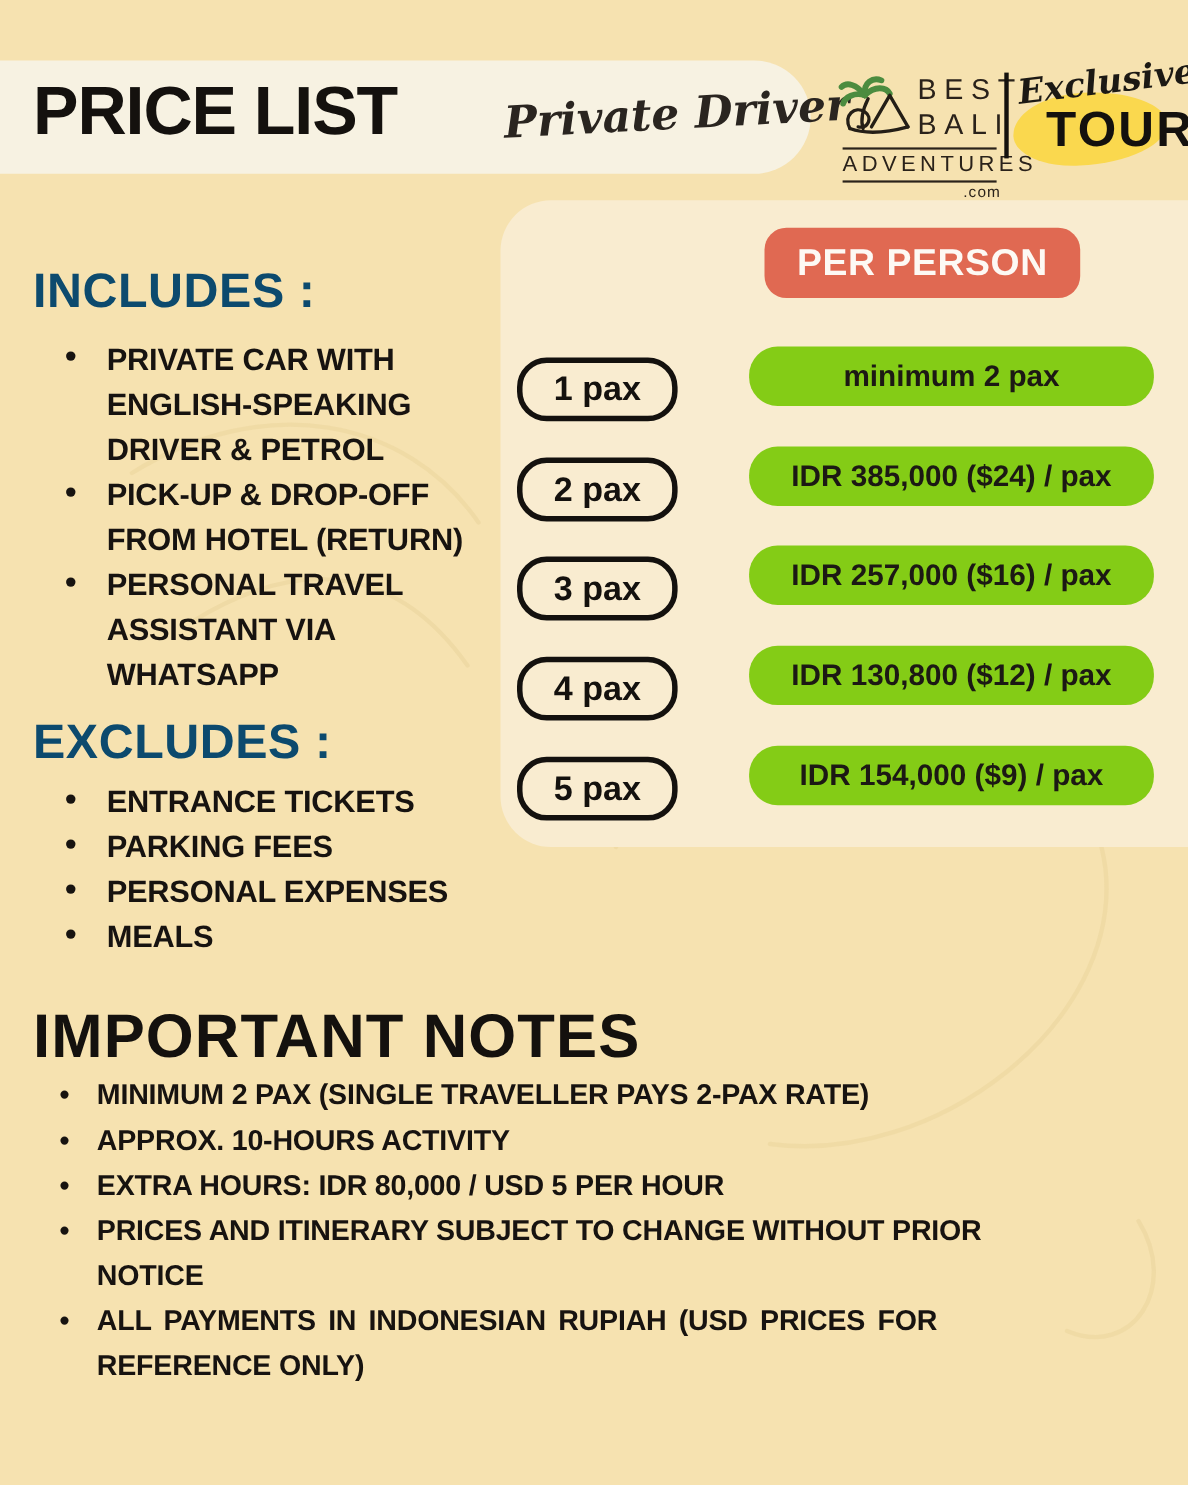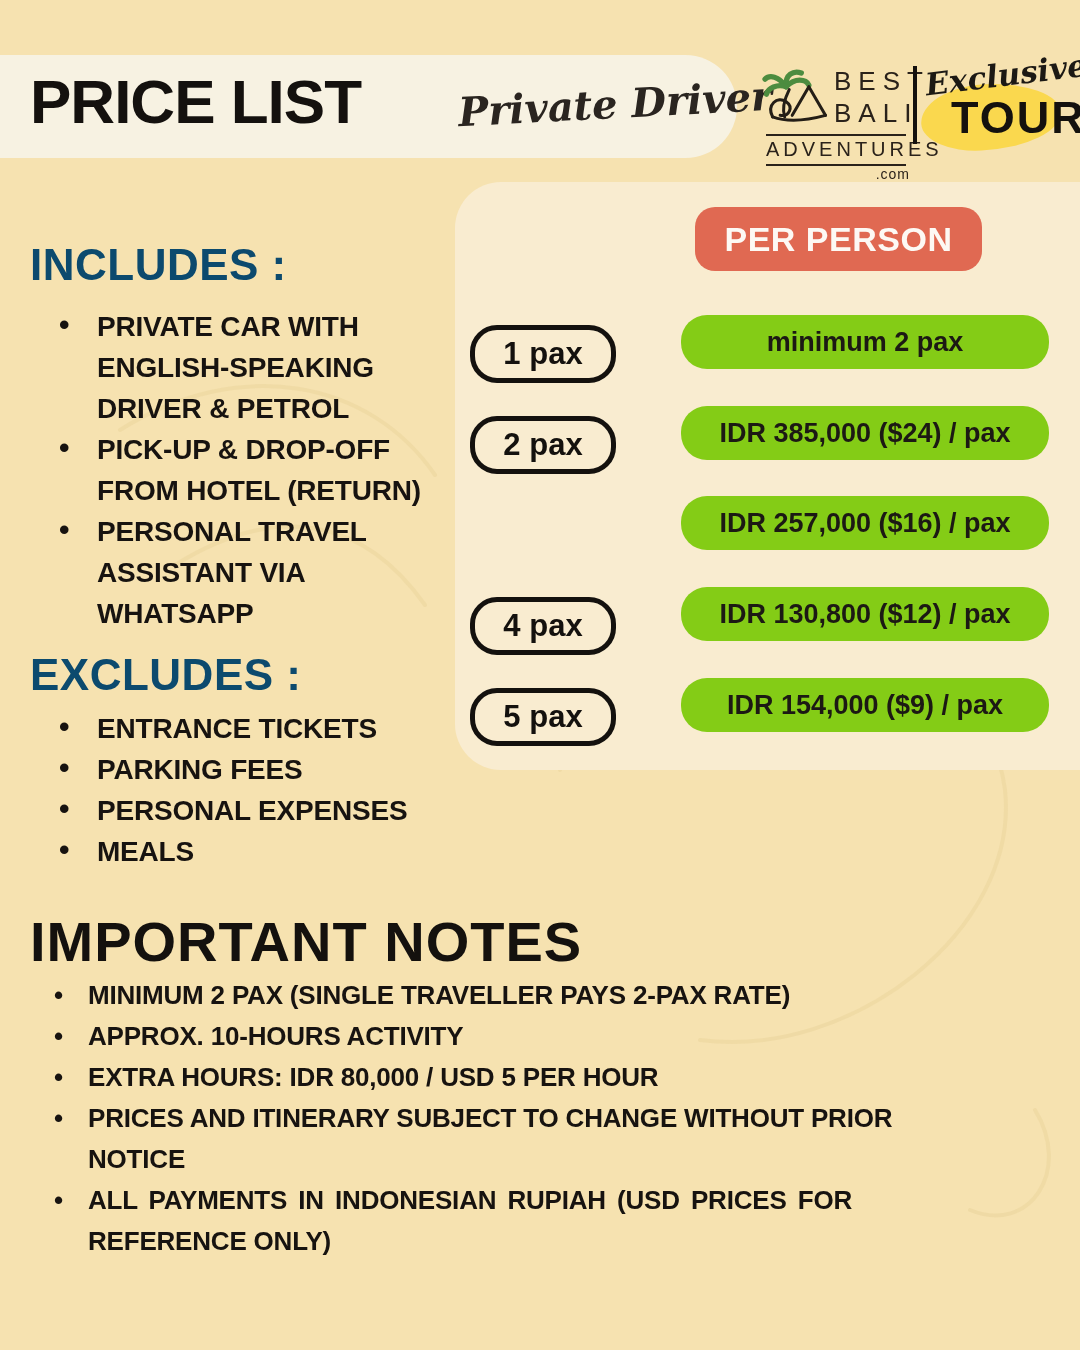--- a/index.html
+++ b/index.html
@@ -191,20 +191,21 @@
 
   <div class="price-row">
     <div class="pax-pill">1 pax</div>
     <div class="price-box">minimum 2 pax</div>
   </div>
   <div class="price-row">
     <div class="pax-pill">2 pax</div>
     <div class="price-box">IDR 385,000 ($24) / pax</div>
   </div>
   <div class="price-row">
+    <div class="pax-pill">3 pax</div>
     <div class="price-box">IDR 257,000 ($16) / pax</div>
   </div>
   <div class="price-row">
     <div class="pax-pill">4 pax</div>
     <div class="price-box">IDR 130,800 ($12) / pax</div>
   </div>
   <div class="price-row">
     <div class="pax-pill">5 pax</div>
     <div class="price-box">IDR 154,000 ($9) / pax</div>
   </div>

